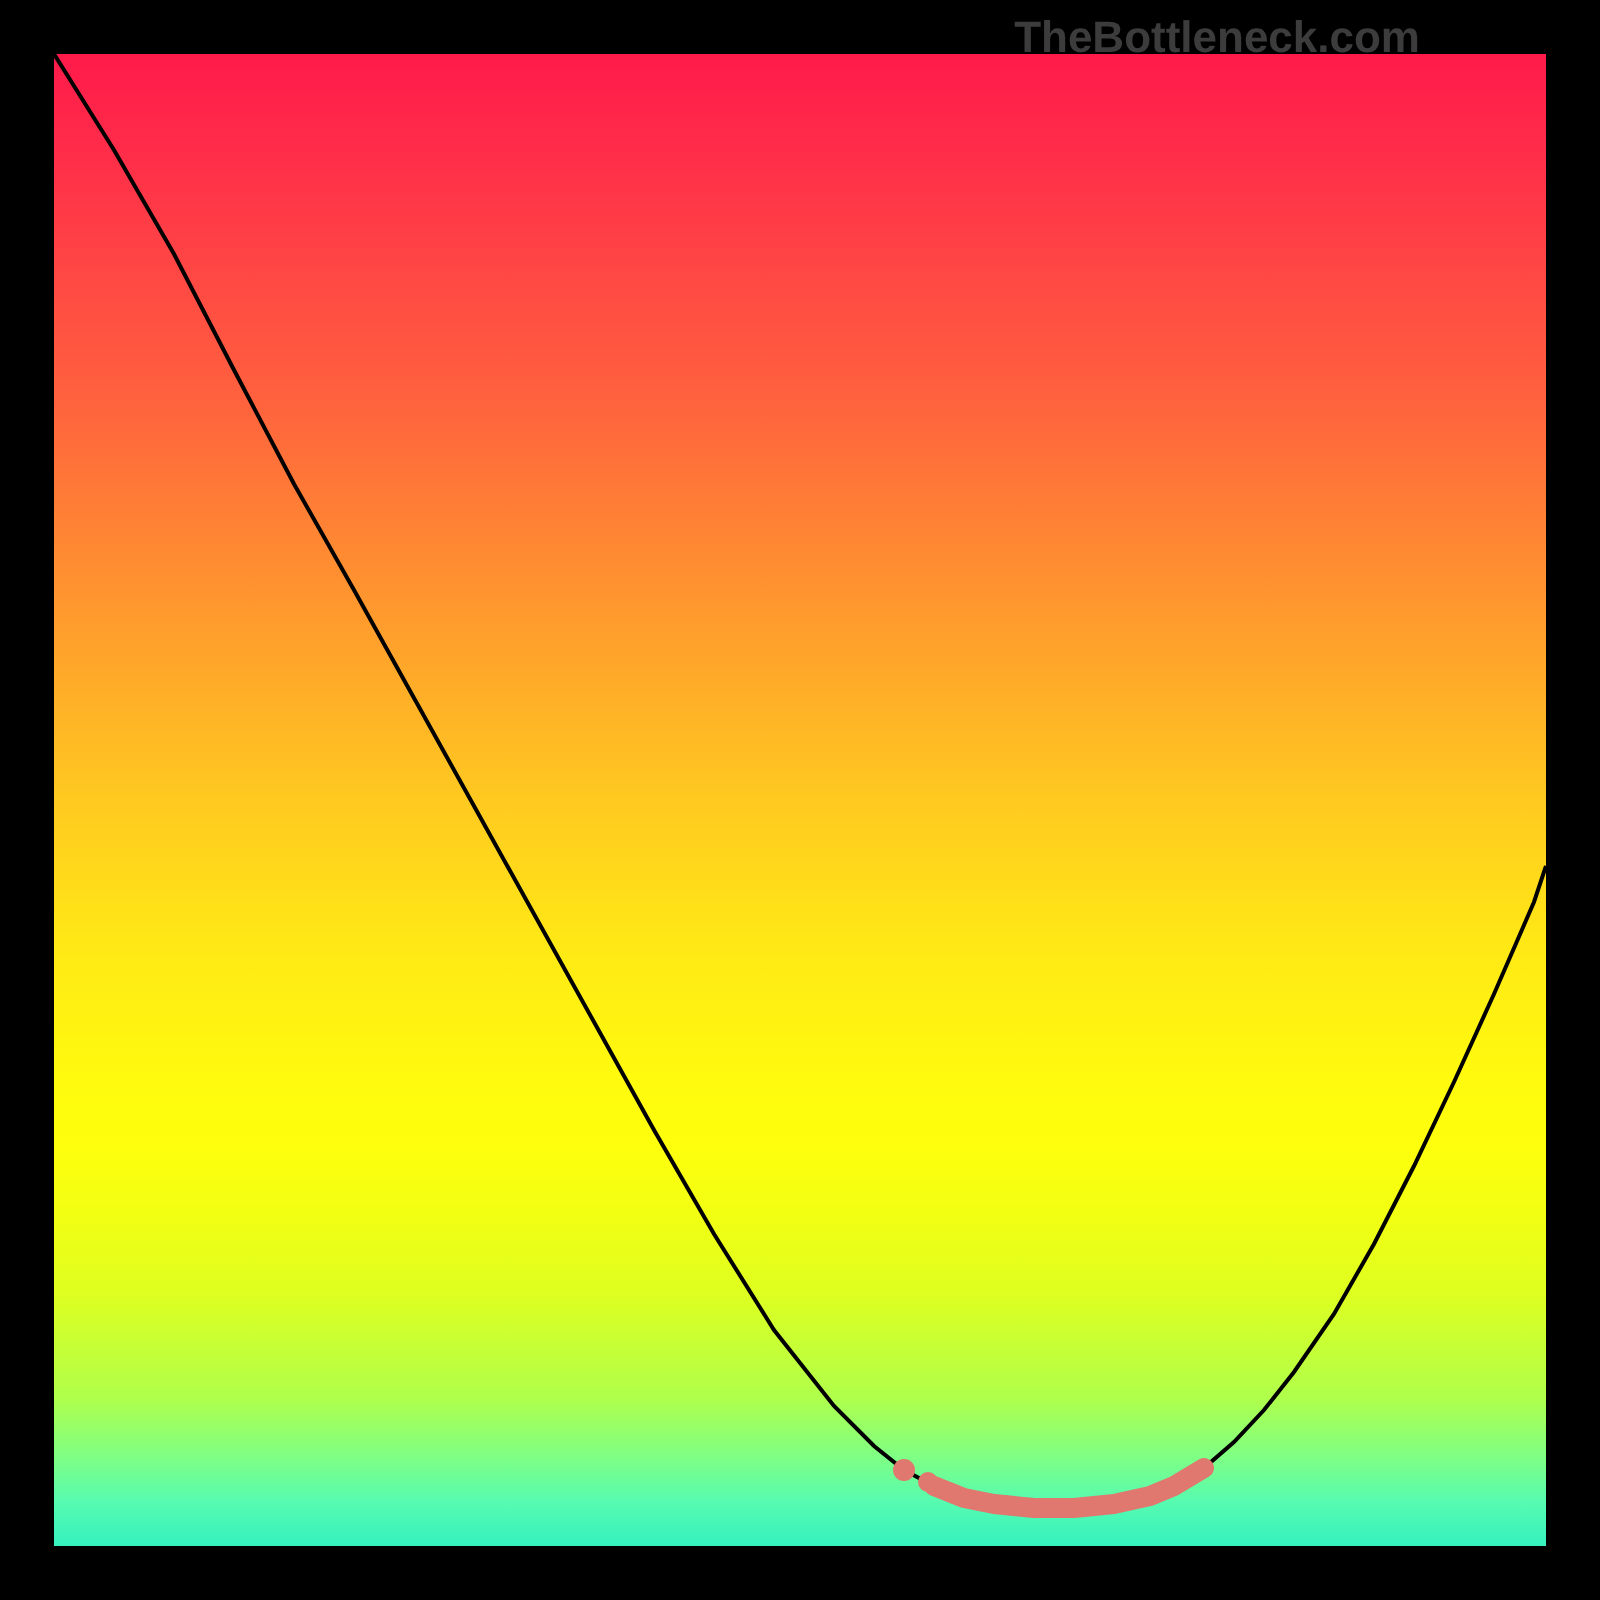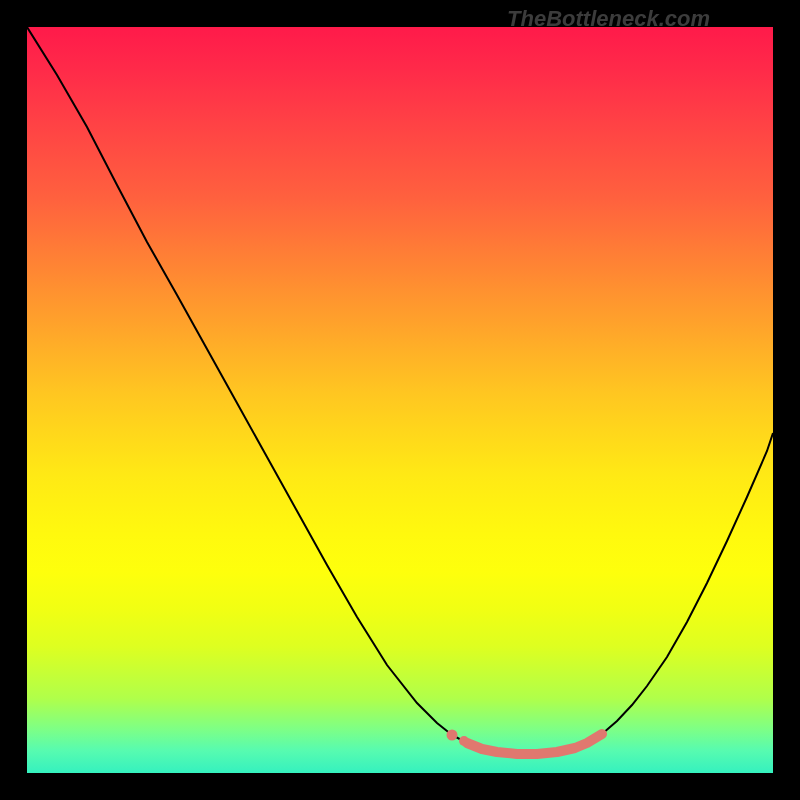--- a/index.html
+++ b/index.html
@@ -2,21 +2,20 @@
 <html><head>
 <meta charset="utf-8">
 <style>
   * { margin: 0; padding: 0; box-sizing: border-box; }
   html, body { width: 800px; height: 800px; background: #000; overflow: hidden; }
   .container {
     width: 720px;
     height: 800px;
     position: relative;
     background: #000;
-    font-style: italic;
   }
   .watermark {
     position: absolute;
     top: 6px;
     right: 10px;
     color: #3c3c3c;
     font-family: Arial, Helvetica, sans-serif;
     font-size: 22px;
     font-weight: bold;
     z-index: 10;

